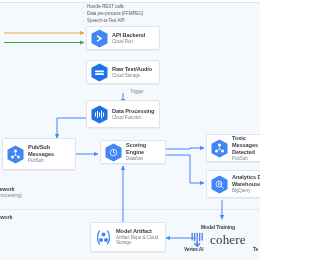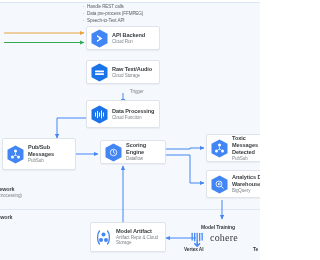--- a/index.html
+++ b/index.html
@@ -40,21 +40,21 @@
   .note .b{display:inline-block;width:4px;}
 
   .leftlbl{position:absolute;font-size:5.4px;color:#3c4043;line-height:1.3;letter-spacing:-0.1px;}
   .leftlbl .l1{font-weight:bold;white-space:nowrap;}
   .leftlbl .l2{font-size:4.6px;color:#80868b;white-space:nowrap;}
 
   .edgelbl{position:absolute;font-size:4.6px;color:#80868b;letter-spacing:-0.1px;white-space:nowrap;}
   .caption{position:absolute;font-size:5px;color:#3c4043;font-weight:bold;letter-spacing:-0.1px;white-space:nowrap;}
   .caption.small{font-size:4.8px;}
 
-  .cohere{position:absolute;font-family:"Liberation Serif", serif;font-size:10px;color:#3a3a3a;letter-spacing:0.2px;white-space:nowrap;}
+  .cohere{position:absolute;font-family:"Liberation Serif", serif;font-size:13px;color:#3a3a3a;letter-spacing:0.2px;white-space:nowrap;}
   .vertexmark{position:absolute;}
 </style>
 </head>
 <body>
 
 <div id="canvas">
 
   <div class="panel panel-top"></div>
   <div class="panel panel-bottom"></div>
 

